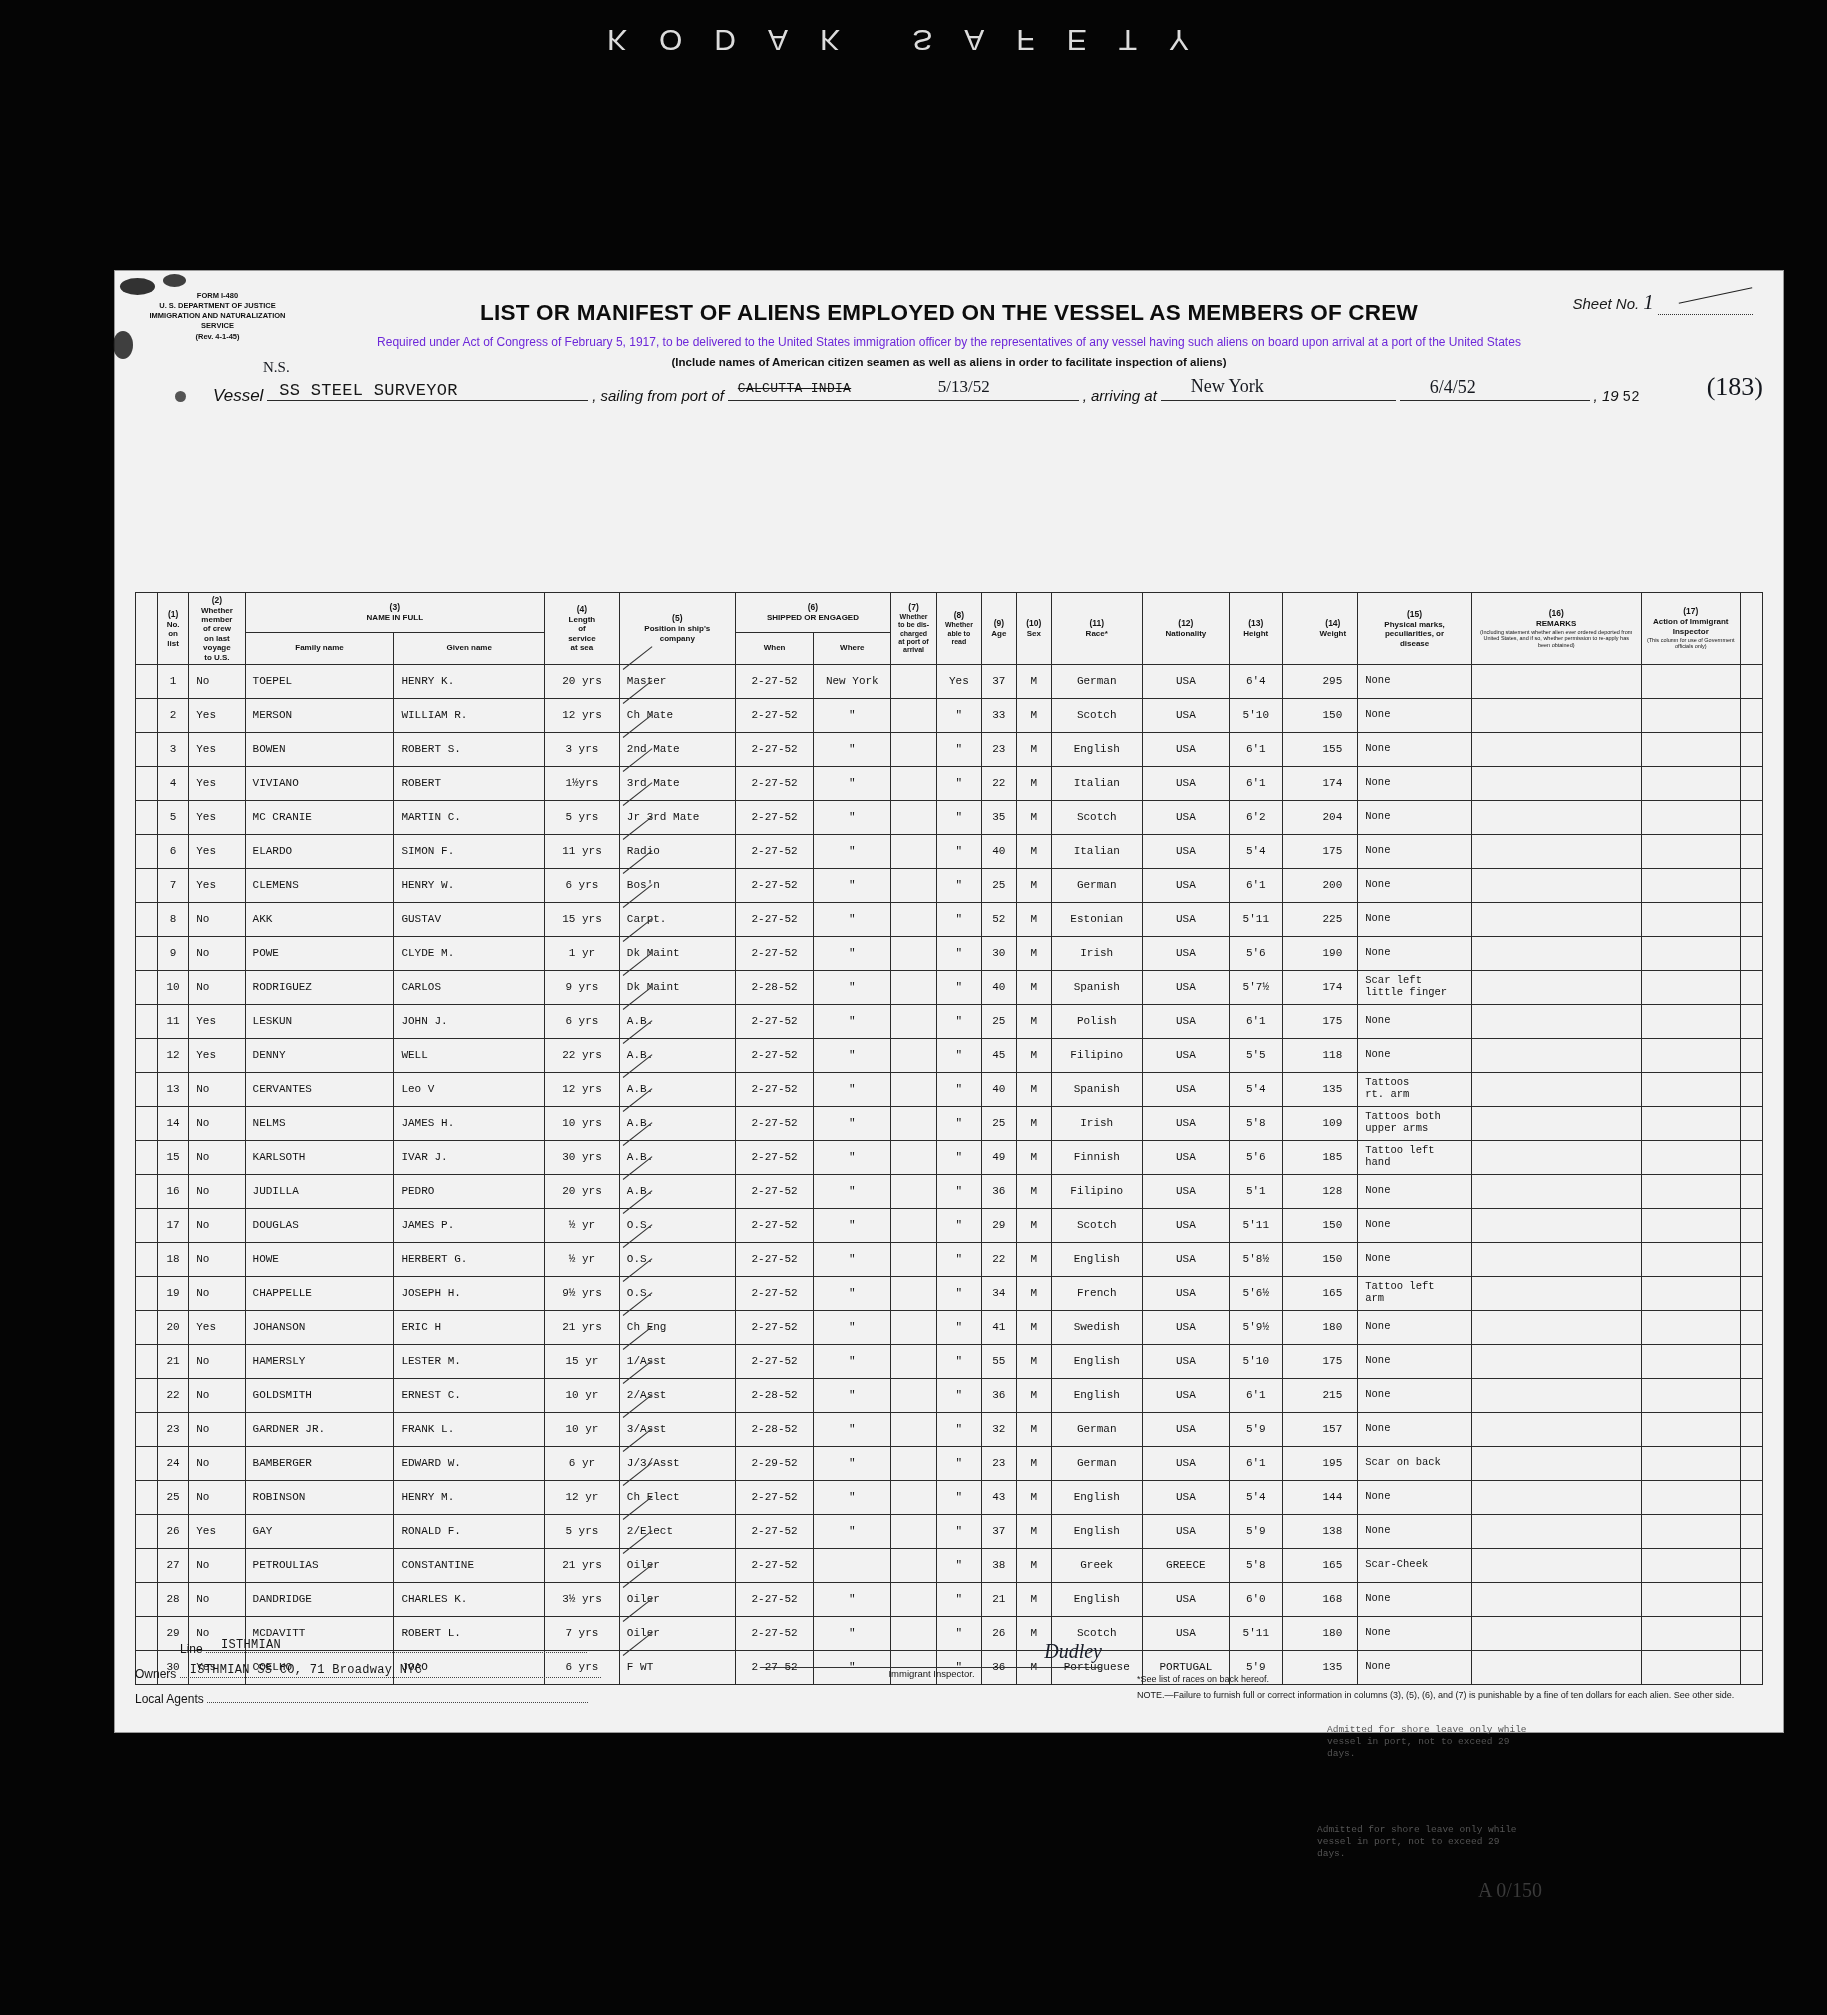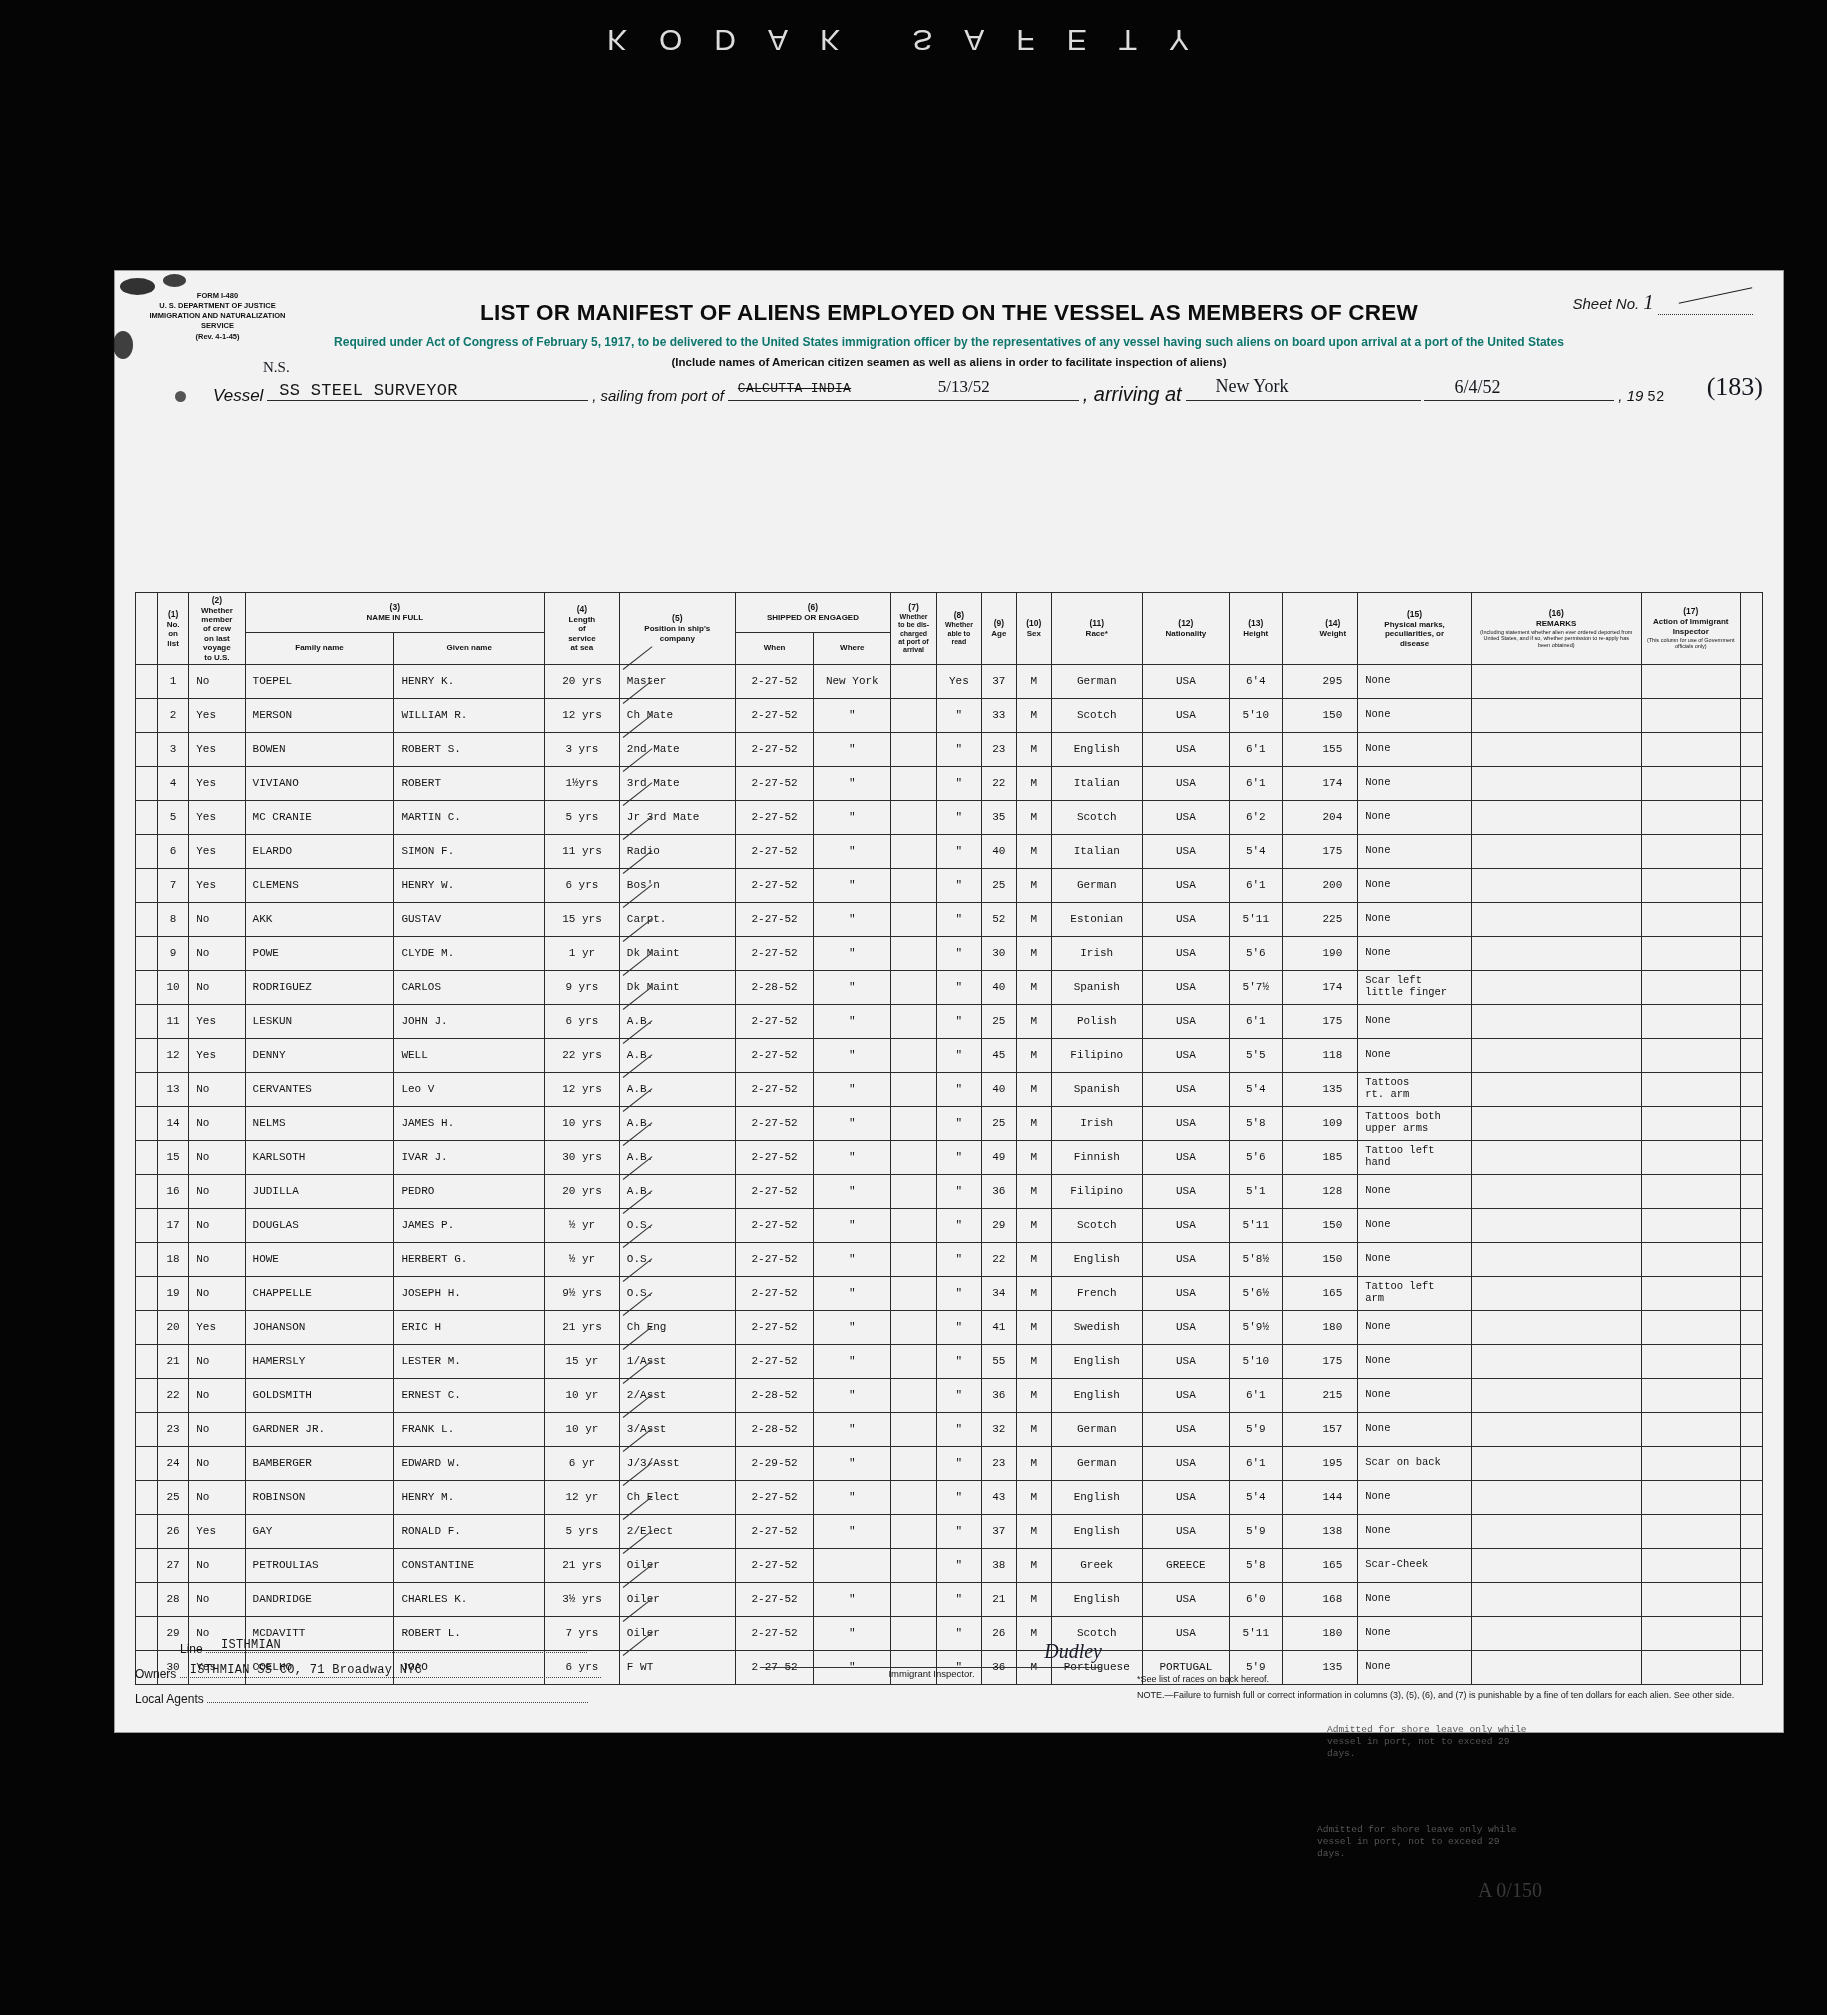--- a/index.html
+++ b/index.html
@@ -17,21 +17,21 @@
   
   .blot{position:absolute;background:#111;border-radius:50%;}
 
   .sheetno{position:absolute;right:30px;top:19px;font-size:15px;font-style:italic;color:#1a1a1a;}
   .sheetno .rule{display:inline-block;width:95px;border-bottom:1px dotted #333;height:13px;vertical-align:bottom;}
   .slash{position:absolute;right:30px;top:24px;width:75px;height:1px;background:#222;transform:rotate(-12deg);}
 
   .stampbox{position:absolute;left:20px;top:20px;width:165px;font-size:7.5px;line-height:1.35;color:#111;font-weight:bold;text-align:center;}
 
   h1.title{margin:0;padding-top:29px;text-align:center;font-size:22.5px;font-weight:bold;letter-spacing:0.2px;color:#0d0d0d;}
-  .reqd{margin:8px 75px 0 75px;text-align:center;font-size:12px;font-weight:bold;line-height:1.45;color:#0f766e;}
+  .reqd{margin:8px 75px 0 75px;text-align:center;font-size:12px;font-weight:normal;line-height:1.45;color:#6d28d9;}
   .incl{margin-top:5px;text-align:center;font-size:11.5px;font-weight:bold;color:#121212;}
 
   .vesselline{position:relative;margin:15px 0 0 8px;height:38px;font-size:14px;color:#111;}
   .vesselline .lbl{font-style:italic;}
   .vesselline .fill{border-bottom:1px solid #2a2a2a;display:inline-block;height:17px;}
   .hand{font-family:"Liberation Serif",serif;color:#15181f;}
   .typed{font-family:"Liberation Mono",monospace;letter-spacing:0.3px;color:#171717;}
 
   table.manifest{position:absolute;left:20px;top:321px;width:1628px;border-collapse:collapse;}
   table.manifest th,table.manifest td{border:1px solid #2b2b2b;color:#131313;}
@@ -116,21 +116,21 @@
       <span class="hand" style="position:absolute;left:140px;top:-24px;font-size:15px;">N.S.</span>
       <span class="lbl" style="font-size:17px;">Vessel</span>
       <span class="fill" style="width:321px;position:relative;">
         <span class="typed" style="position:absolute;left:12px;top:-2px;font-size:17px;">SS STEEL SURVEYOR</span>
       </span>
       <span class="lbl" style="font-size:15px;">, sailing from port of</span>
       <span class="fill" style="width:351px;position:relative;">
         <span class="typed" style="position:absolute;left:10px;top:-2px;font-size:13px;text-decoration:line-through;">CALCUTTA INDIA</span>
         <span class="hand" style="position:absolute;left:210px;top:-6px;font-size:17px;">5/13/52</span>
       </span>
-      <span class="lbl" style="font-size:20px;">, arriving at</span>
+      <span class="lbl" style="font-size:15px;">, arriving at</span>
       <span class="fill" style="width:235px;position:relative;">
         <span class="hand" style="position:absolute;left:30px;top:-7px;font-size:18px;">New York</span>
       </span>
       <span class="fill" style="width:190px;position:relative;">
         <span class="hand" style="position:absolute;left:30px;top:-6px;font-size:18px;">6/4/52</span>
       </span>
       <span class="lbl" style="font-size:15px;">, 19</span>
       <span class="typed" style="font-size:14px;">52</span>
       <span class="hand" style="position:absolute;right:20px;top:-11px;font-size:26px;">(183)</span>
     </div>

